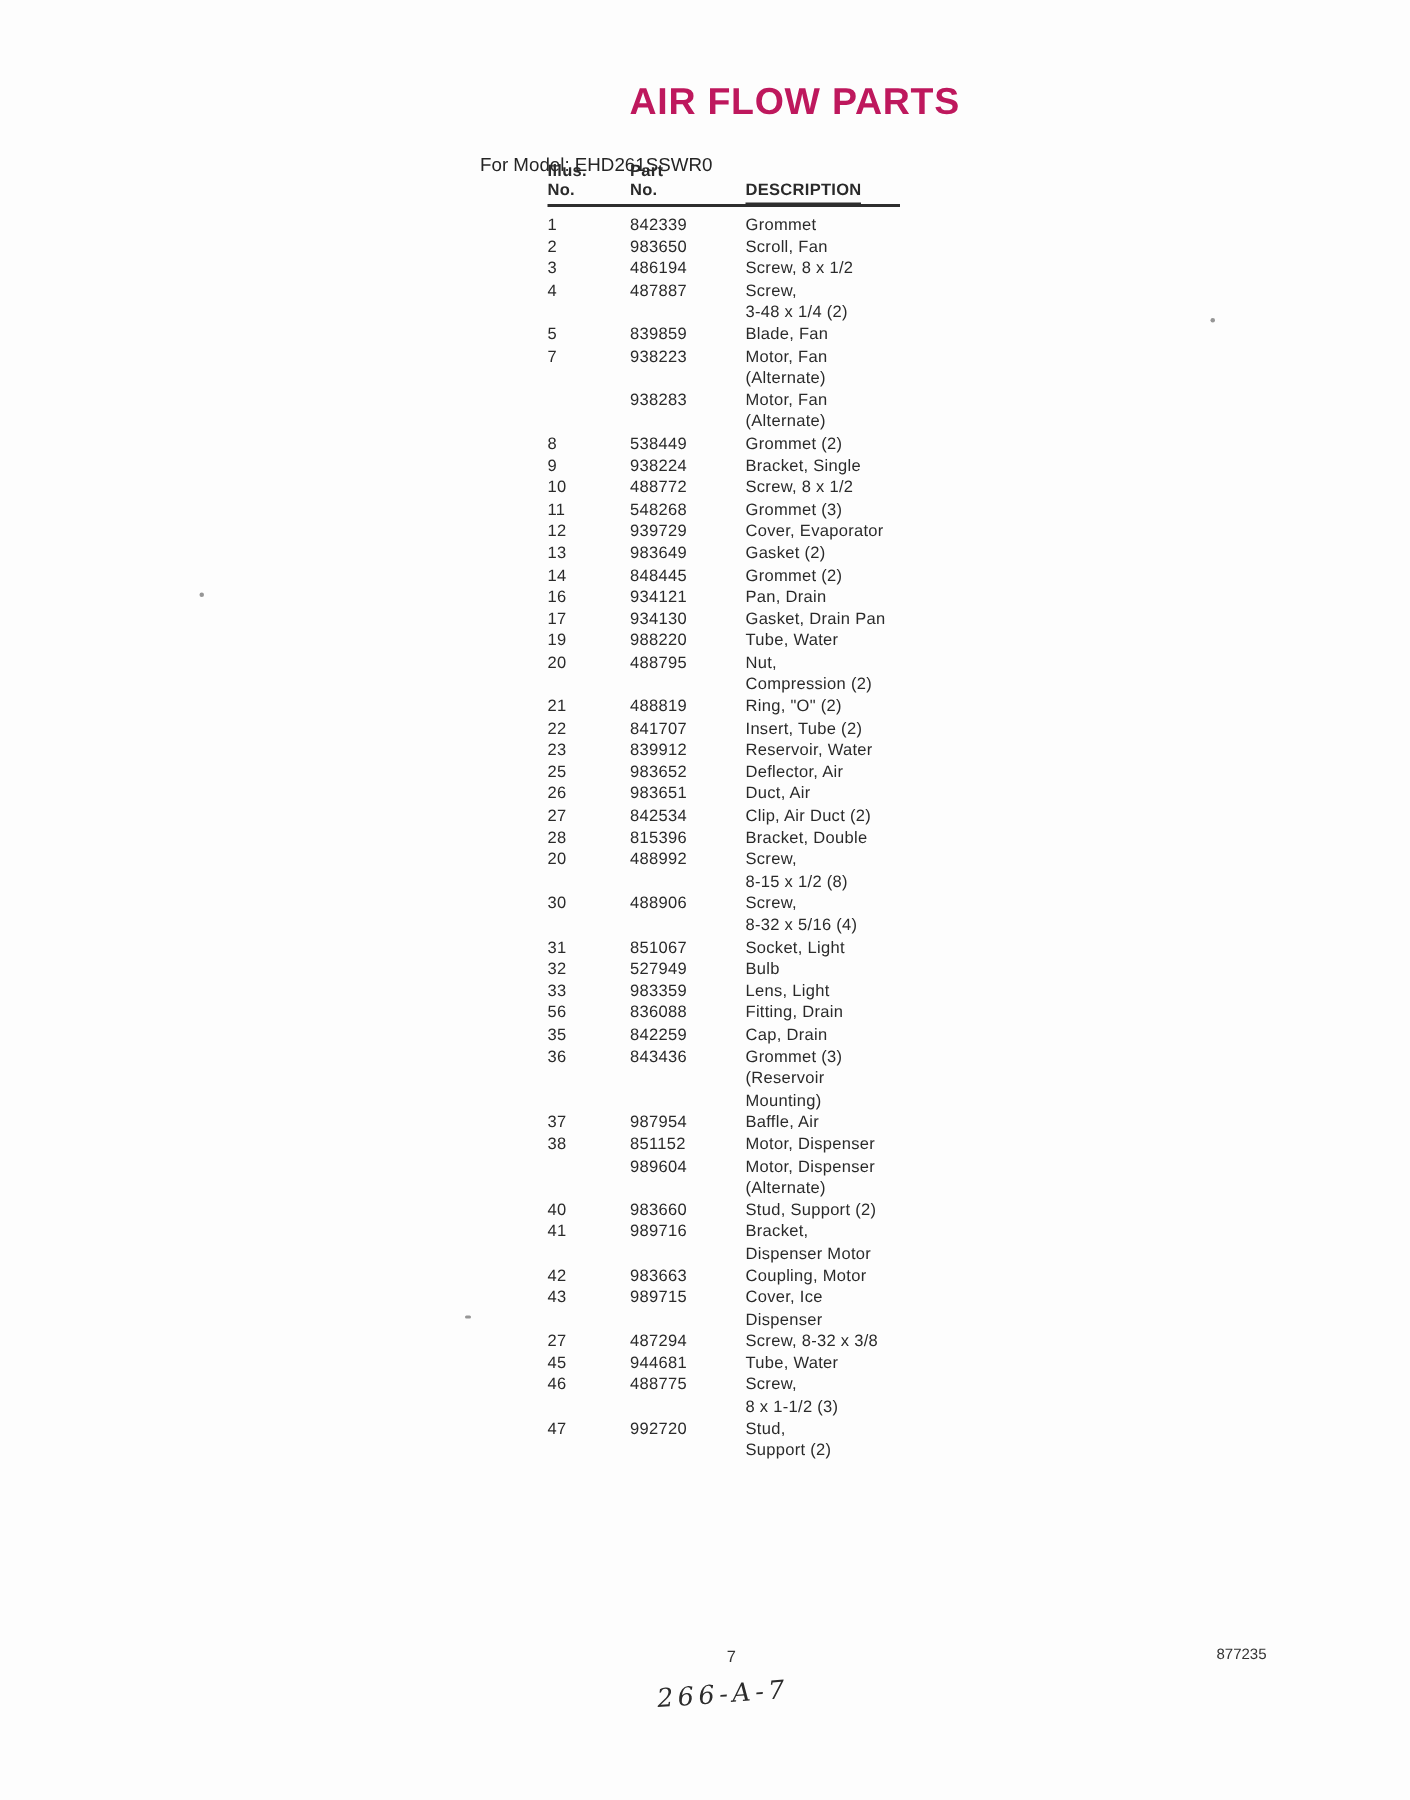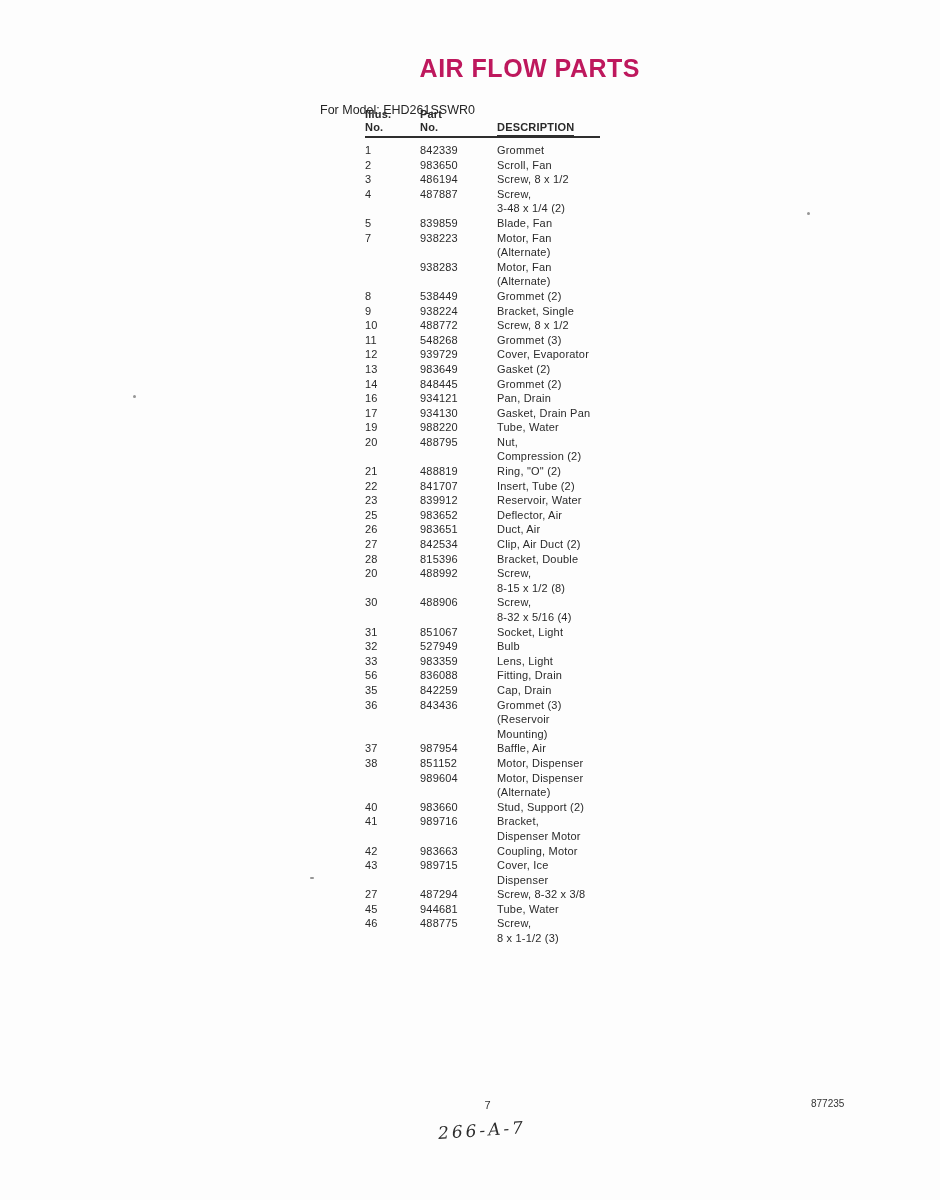--- a/index.html
+++ b/index.html
@@ -395,20 +395,28 @@
           </div>
         </div>
         <div class="row">
           <div class="cell c-illus">46</div>
           <div class="cell c-part">488775</div>
           <div class="cell c-desc">
             <div>Screw,</div>
             <div>8 x 1-1/2 (3)</div>
           </div>
         </div>
+        <div class="row">
+          <div class="cell c-illus">47</div>
+          <div class="cell c-part">992720</div>
+          <div class="cell c-desc">
+            <div>Stud,</div>
+            <div>Support (2)</div>
+          </div>
+        </div>
       </div>
   </div>
 
   <div class="page-number">7</div>
   <div class="doc-code">877235</div>
   <div class="handwritten-note">266-A-7</div>
 
   <div class="speck speck-1"></div>
   <div class="speck speck-2"></div>
   <div class="speck speck-3"></div>

